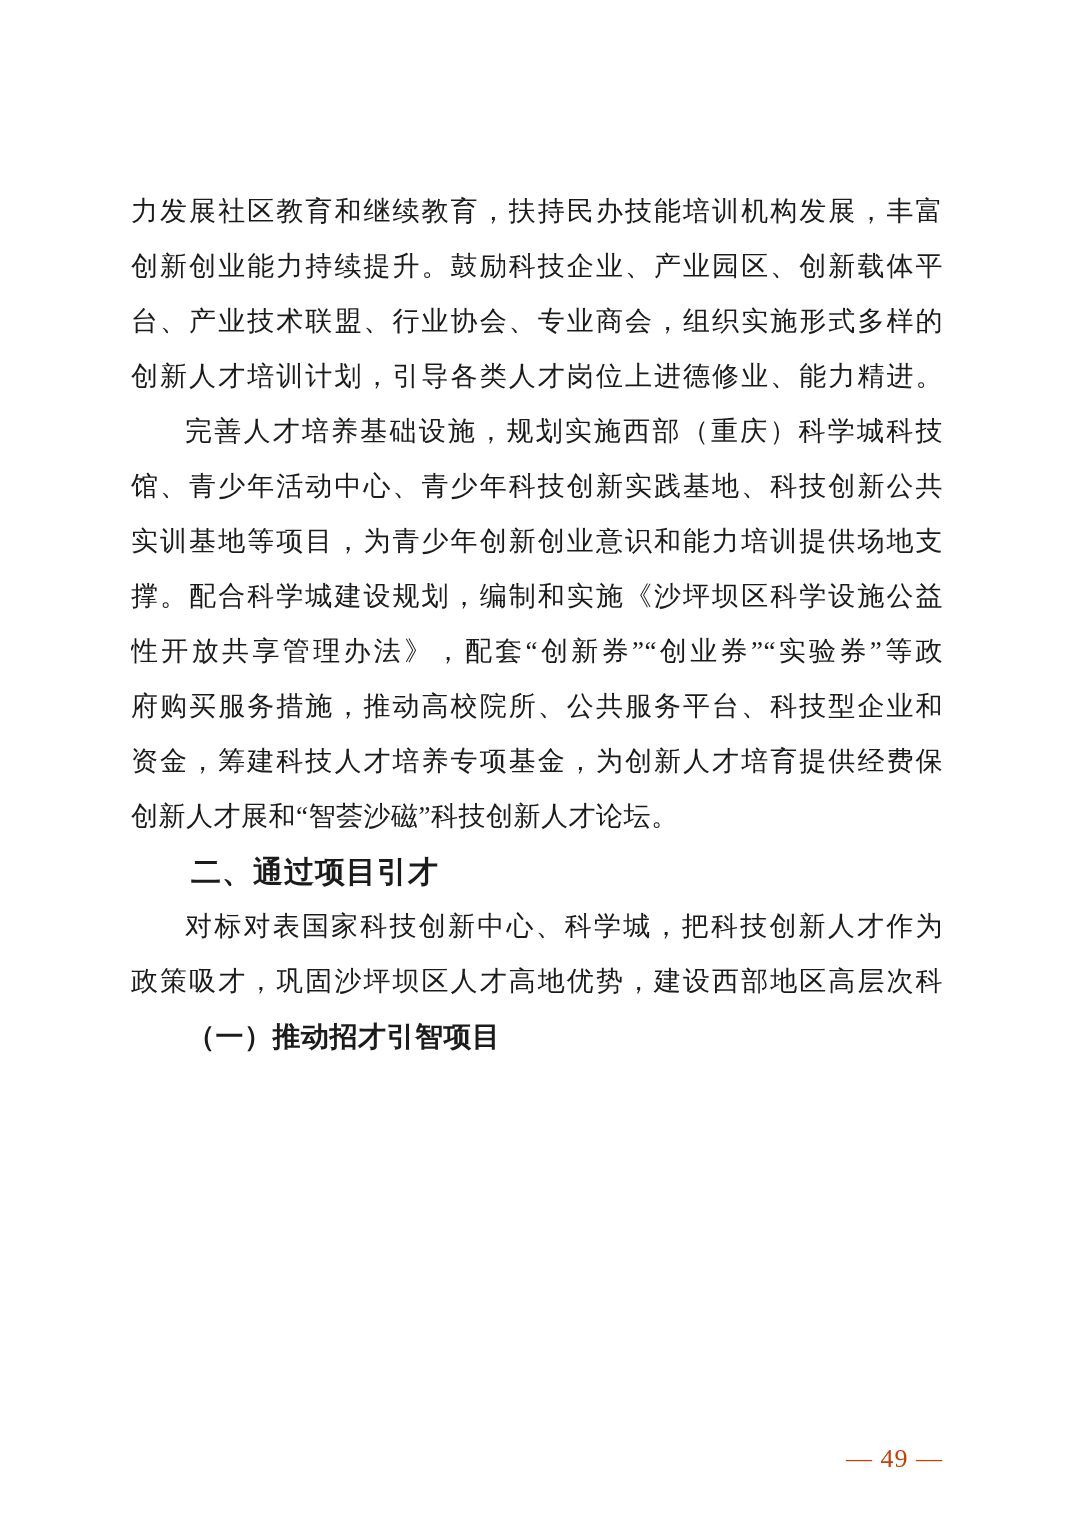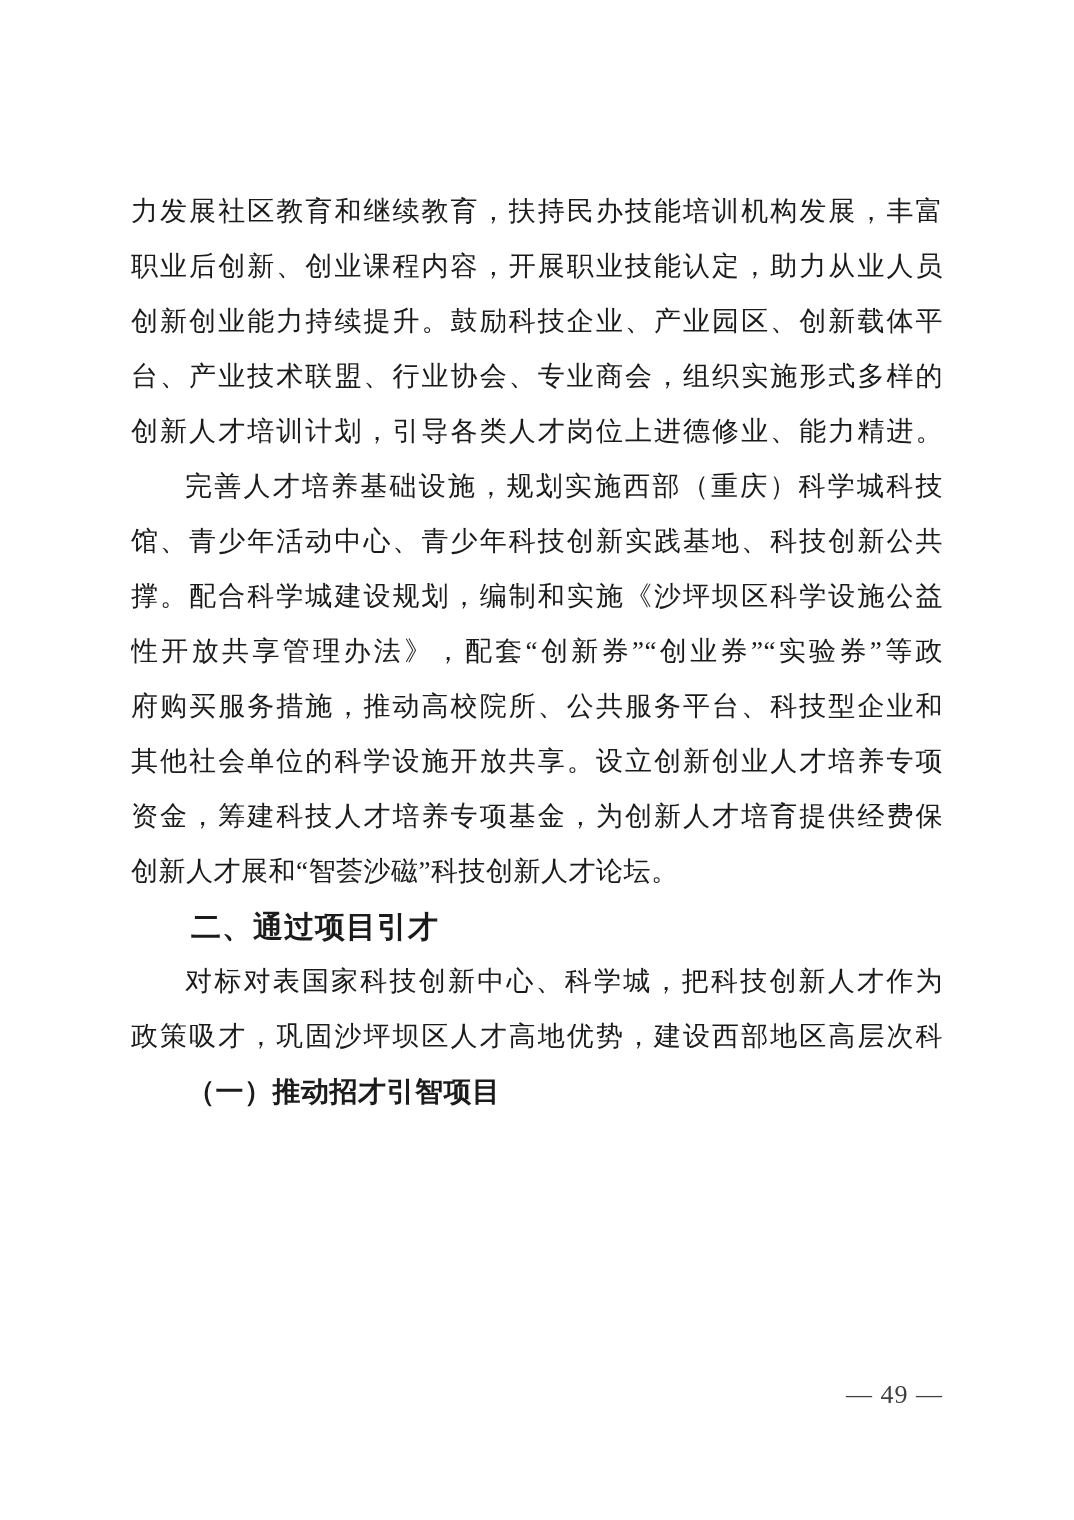--- a/index.html
+++ b/index.html
@@ -59,45 +59,44 @@
     text-indent: 2em;
     text-align-last: left;
     font-family: "Liberation Sans", sans-serif;
     font-weight: bold;
     font-size: 30px;
     letter-spacing: 1px;
   }
   .page-number {
     position: absolute;
     left: 131px;
-    top: 1380px;
+    top: 1444px;
     width: 812px;
     text-align: right;
     font-size: 26px;
     letter-spacing: 1px;
-    color: #404040;
+    color: #c2410c;
     font-family: "Liberation Serif", serif;
   }
 </style>
 </head>
 <body>
 
 <div class="page">
   <div class="content">
     <div class="ln">力发展社区教育和继续教育，扶持民办技能培训机构发展，丰富</div>
-    <div class="ln">职业后创新、创业课程内容，开展职业技能认定，助力从业人员</div>
     <div class="ln">创新创业能力持续提升。鼓励科技企业、产业园区、创新载体平</div>
     <div class="ln">台、产业技术联盟、行业协会、专业商会，组织实施形式多样的</div>
     <div class="ln">创新人才培训计划，引导各类人才岗位上进德修业、能力精进。</div>
     <div class="ln ind">完善人才培养基础设施，规划实施西部（重庆）科学城科技</div>
     <div class="ln">馆、青少年活动中心、青少年科技创新实践基地、科技创新公共</div>
+    <div class="ln">实训基地等项目，为青少年创新创业意识和能力培训提供场地支</div>
     <div class="ln">撑。配合科学城建设规划，编制和实施《沙坪坝区科学设施公益</div>
     <div class="ln">性开放共享管理办法》，配套“创新券”“创业券”“实验券”等政</div>
     <div class="ln">府购买服务措施，推动高校院所、公共服务平台、科技型企业和</div>
-    <div class="ln">其他社会单位的科学设施开放共享。设立创新创业人才培养专项</div>
     <div class="ln">资金，筹建科技人才培养专项基金，为创新人才培育提供经费保</div>
     <div class="ln end">创新人才展和“智荟沙磁”科技创新人才论坛。</div>
     <div class="ln hei">二、通过项目引才</div>
     <div class="ln ind">对标对表国家科技创新中心、科学城，把科技创新人才作为</div>
     <div class="ln">政策吸才，巩固沙坪坝区人才高地优势，建设西部地区高层次科</div>
     <div class="ln kai">（一）推动招才引智项目</div>
   </div>
 
   <div class="page-number">— 49 —</div>
 </div>

